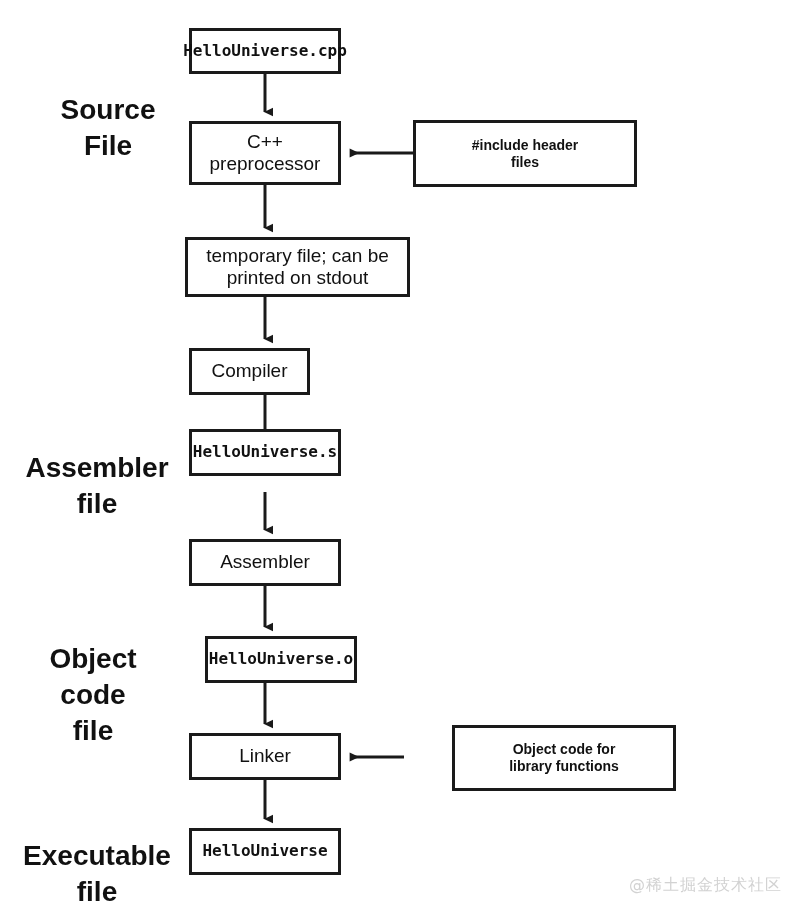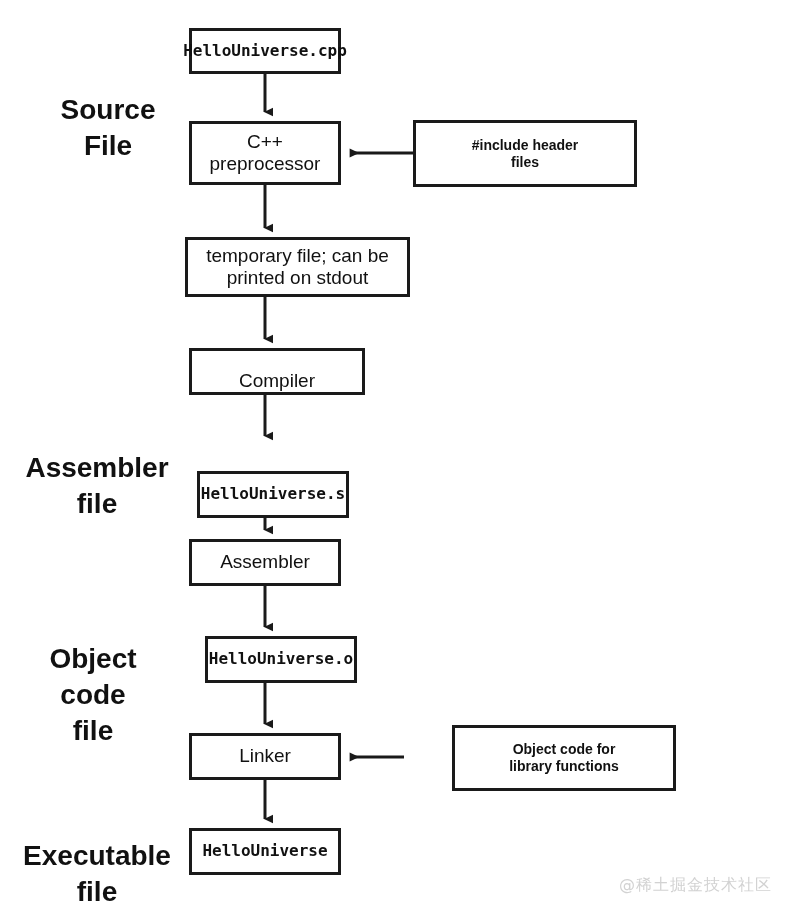--- a/index.html
+++ b/index.html
@@ -61,21 +61,21 @@
   svg.links {
     position: absolute;
     left: 0;
     top: 0;
     width: 786px;
     height: 918px;
     pointer-events: none;
   }
   .watermark {
     position: absolute;
-    right: 14px;
+    right: 4px;
     bottom: 22px;
     font-family: "DejaVu Sans", sans-serif;
     font-size: 16px;
     color: #d2d2d2;
     letter-spacing: 1px;
     white-space: nowrap;
   }
 </style>
 </head>
 <body>
@@ -114,24 +114,24 @@
 preprocessor</span>
       </div>
       <div class="node sansbold" style="left: 413px; top: 120px; width: 224px; height: 67px;">
         <span class="txt">#include header
 files</span>
       </div>
       <div class="node sans" style="left: 157px; top: 237px; width: 225px; height: 60px; margin-left: 28px;">
         <span class="txt">temporary file; can be
 printed on stdout</span>
       </div>
-      <div class="node sans" style="left: 189px; top: 348px; width: 176px; height: 47px; align-items: flex-end;">
+      <div class="node sans" style="left: 189px; top: 348px; width: 121px; height: 47px;">
         <span class="txt">Compiler</span>
       </div>
-      <div class="node mono" style="left: 189px; top: 471px; width: 152px; height: 47px; margin-left: 8px;">
+      <div class="node mono" style="left: 189px; top: 429px; width: 152px; height: 47px;">
         <span class="txt">HelloUniverse.s</span>
       </div>
       <div class="node sans" style="left: 189px; top: 539px; width: 152px; height: 47px;">
         <span class="txt">Assembler</span>
       </div>
       <div class="node mono" style="left: 205px; top: 636px; width: 152px; height: 47px;">
         <span class="txt">HelloUniverse.o</span>
       </div>
       <div class="node sans" style="left: 189px; top: 733px; width: 152px; height: 47px;">
         <span class="txt">Linker</span>

